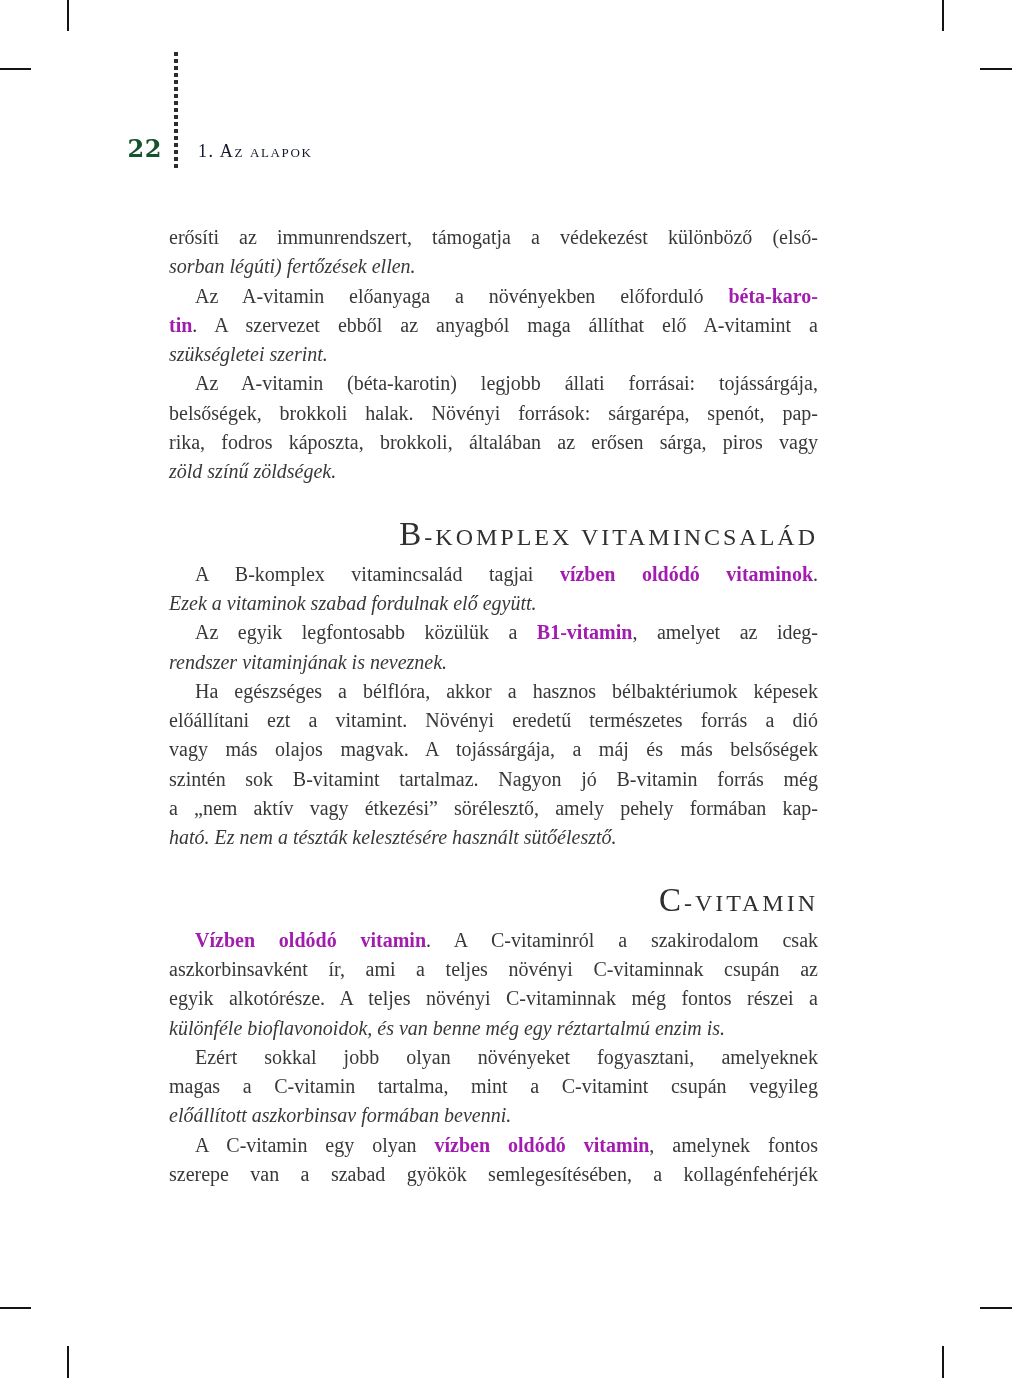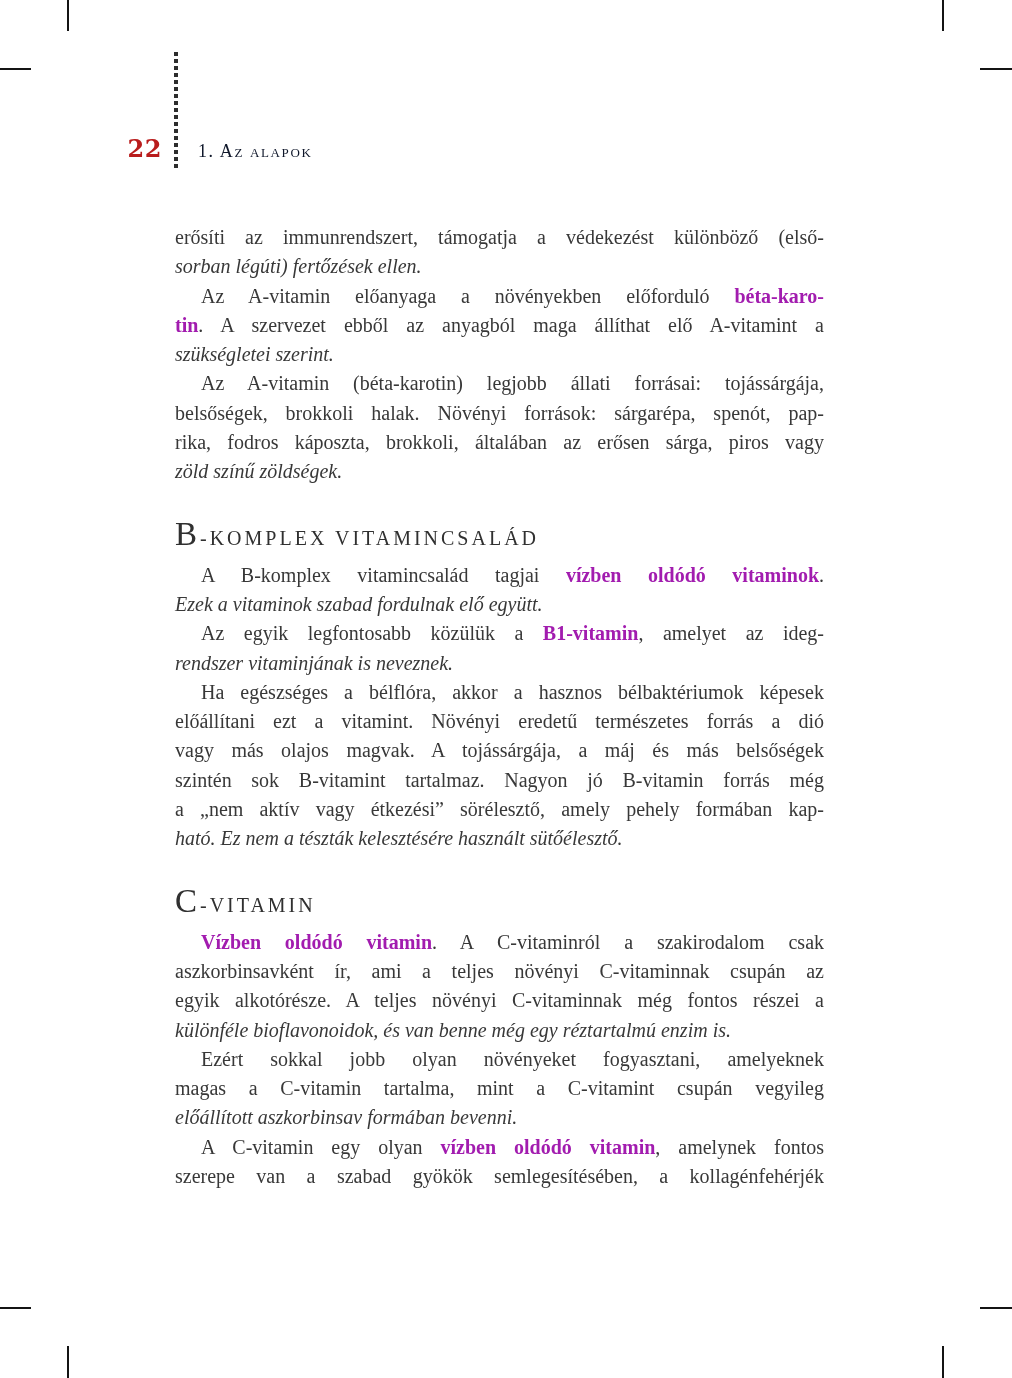--- a/index.html
+++ b/index.html
@@ -26,21 +26,21 @@
   .page-number {
     position: absolute;
     left: 108px;
     top: 137px;
     width: 54px;
     text-align: right;
     font-family: "DejaVu Serif", serif;
     font-size: 24px;
     line-height: 24px;
     font-weight: 700;
-    color: #b91c1c;
+    color: #14532d;
     letter-spacing: 0.5px;
   }
   .dotted-rule {
     position: absolute;
     left: 174px;
     top: 52px;
     width: 4px;
     height: 118px;
     background: repeating-linear-gradient(to bottom, #2d2d2d 0 4px, transparent 4px 7px);
   }
@@ -51,42 +51,42 @@
     font-size: 18px;
     line-height: 20px;
     font-variant: small-caps;
     letter-spacing: 1.6px;
     color: #0f172a;
   }
 
   
   .body-col {
     position: absolute;
-    left: 175px;
+    left: 169px;
     top: 223px;
     width: 649px;
     font-size: 20px;
     line-height: 29.3px;
     color: #383838;
   }
   .para { margin: 0; }
   .line {
     text-align: justify;
     text-align-last: justify;
   }
   .line.last { text-align-last: left; font-style: italic; }
   .para.indent .line:first-child { text-indent: 26px; }
   .body-col b {
     font-weight: 700;
     color: #a21caf;
   }
   .heading {
-    text-align: left;
+    text-align: right;
     text-transform: uppercase;
-    font-size: 20px;
+    font-size: 24px;
     line-height: 36px;
     letter-spacing: 3px;
     font-weight: 400;
     color: #303030;
     margin: 29px 0 5px 0;
   }
   .heading::first-letter {
     font-size: 33px;
     letter-spacing: 3px;
   }

